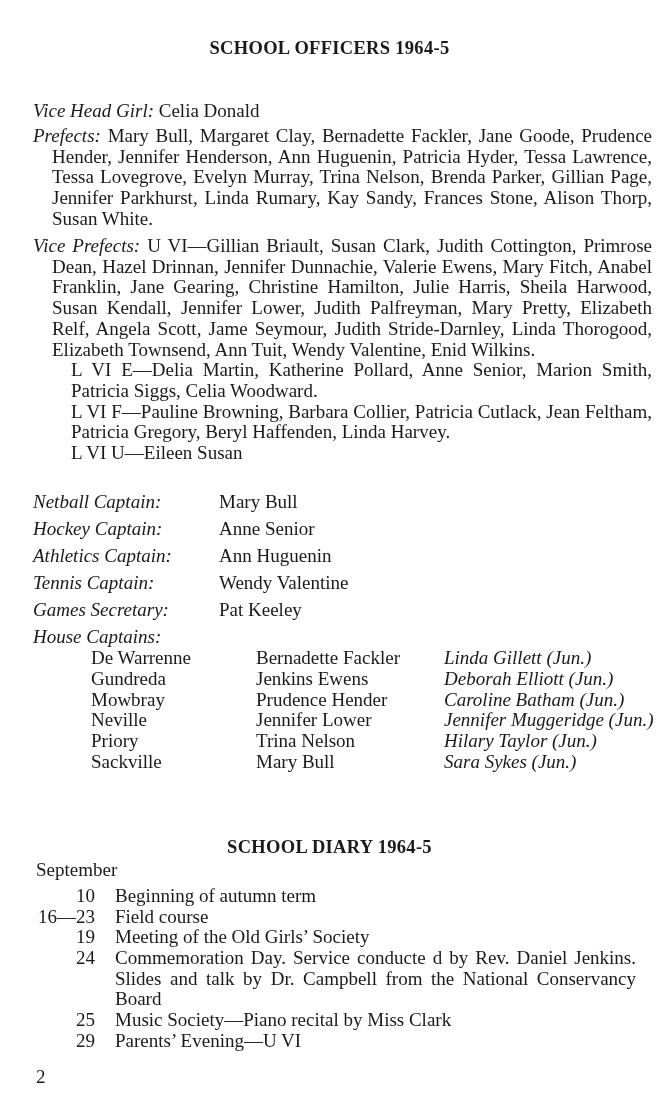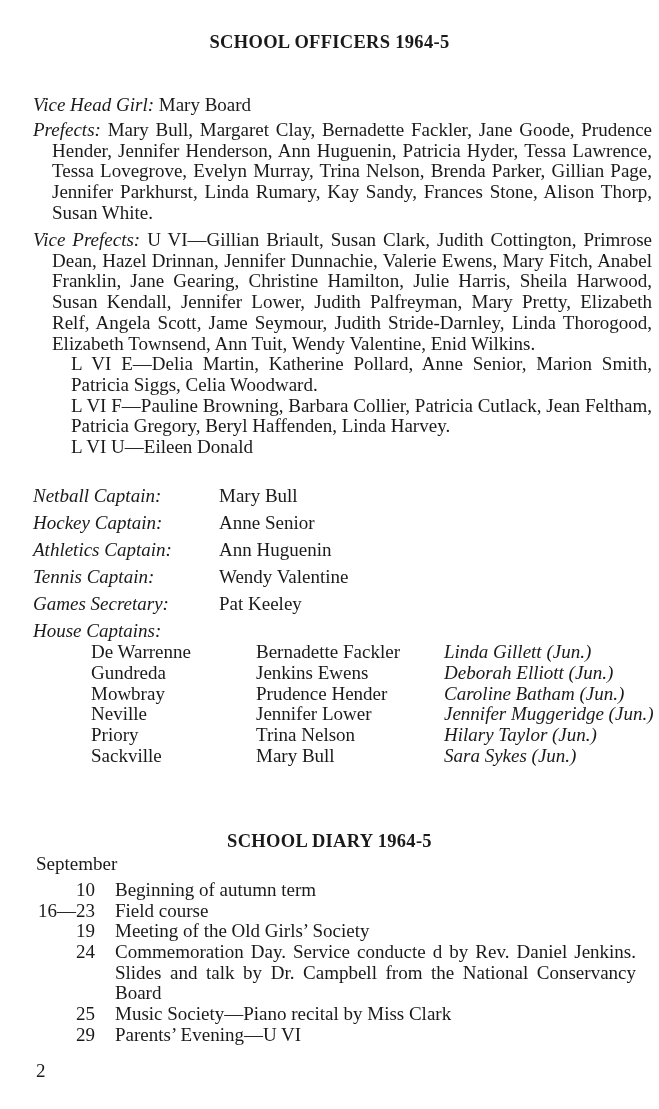--- a/index.html
+++ b/index.html
@@ -1,21 +1,21 @@
 <!DOCTYPE html>
 <html><head>
   <meta charset="utf-8">
   <style>
     html, body { margin:0; padding:0; background:#ffffff; }
     body {
       width:659px; height:1109px; position:relative; overflow:hidden;
       font-family:"Liberation Serif", "DejaVu Serif", serif;
       color:#1a1a1a; font-size:19px;
     }
-    .page { position:absolute; left:0; top:0; width:659px; height:790px; }
+    .page { position:absolute; left:0; top:6px; width:659px; height:790px; }
     .heading {
       position:absolute; left:0; width:659px; text-align:center;
       font-weight:bold; font-size:18.5px; letter-spacing:0.3px;
     }
     .it { font-style:italic; }
     .line { position:absolute; white-space:nowrap; line-height:21px; }
     .para {
       position:absolute; left:33px; width:600px;
       line-height:20.7px; text-align:justify;
       padding-left:19px; text-indent:-19px;
@@ -36,34 +36,34 @@
   </style>
 </head>
 <body>
 
 <div class="page">
 
   <div class="heading" style="top:32px;">SCHOOL OFFICERS 1964-5</div>
 
   <div class="line" style="left:33px; top:94px;">
     <span class="it">Vice Head Girl:</span>
-    <span>Mary Board</span>
+    <span>Celia Donald</span>
   </div>
 
   <div class="para" style="top:120px;">
     <span class="it">Prefects:</span>
     <span>Mary Bull, Margaret Clay, Bernadette Fackler, Jane Goode, Prudence Hender, Jennifer Henderson, Ann Huguenin, Patricia Hyder, Tessa Lawrence, Tessa Lovegrove, Evelyn Murray, Trina Nelson, Brenda Parker, Gillian Page, Jennifer Parkhurst, Linda Rumary, Kay Sandy, Frances Stone, Alison Thorp, Susan White.</span>
   </div>
 
   <div class="para" style="top:230px;">
     <span class="it">Vice Prefects:</span>
     <span>U VI</span><span>—</span><span>Gillian Briault, Susan Clark, Judith Cottington, Primrose Dean, Hazel Drinnan, Jennifer Dunnachie, Valerie Ewens, Mary Fitch, Anabel Franklin, Jane Gearing, Christine Hamilton, Julie Harris, Sheila Harwood, Susan Kendall, Jennifer Lower, Judith Palfreyman, Mary Pretty, Elizabeth Relf, Angela Scott, Jame Seymour, Judith Stride-Darnley, Linda Thorogood, Elizabeth Townsend, Ann Tuit, Wendy Valentine, Enid Wilkins.</span>
     <span class="sub"><span>L VI E</span><span>—</span><span>Delia Martin, Katherine Pollard, Anne Senior, Marion Smith, Patricia Siggs, Celia Woodward.</span></span>
     <span class="sub"><span>L VI F</span><span>—</span><span>Pauline Browning, Barbara Collier, Patricia Cutlack, Jean Feltham, Patricia Gregory, Beryl Haffenden, Linda Harvey.</span></span>
-    <span class="sub"><span>L VI U</span><span>—</span><span>Eileen Donald</span></span>
+    <span class="sub"><span>L VI U</span><span>—</span><span>Eileen Susan</span></span>
   </div>
 
   <div class="officer-row" style="top:482px;">
     <span class="lbl">Netball Captain:</span>
     <span class="val">Mary Bull</span>
   </div>
   <div class="officer-row" style="top:509px;">
     <span class="lbl">Hockey Captain:</span>
     <span class="val">Anne Senior</span>
   </div>

